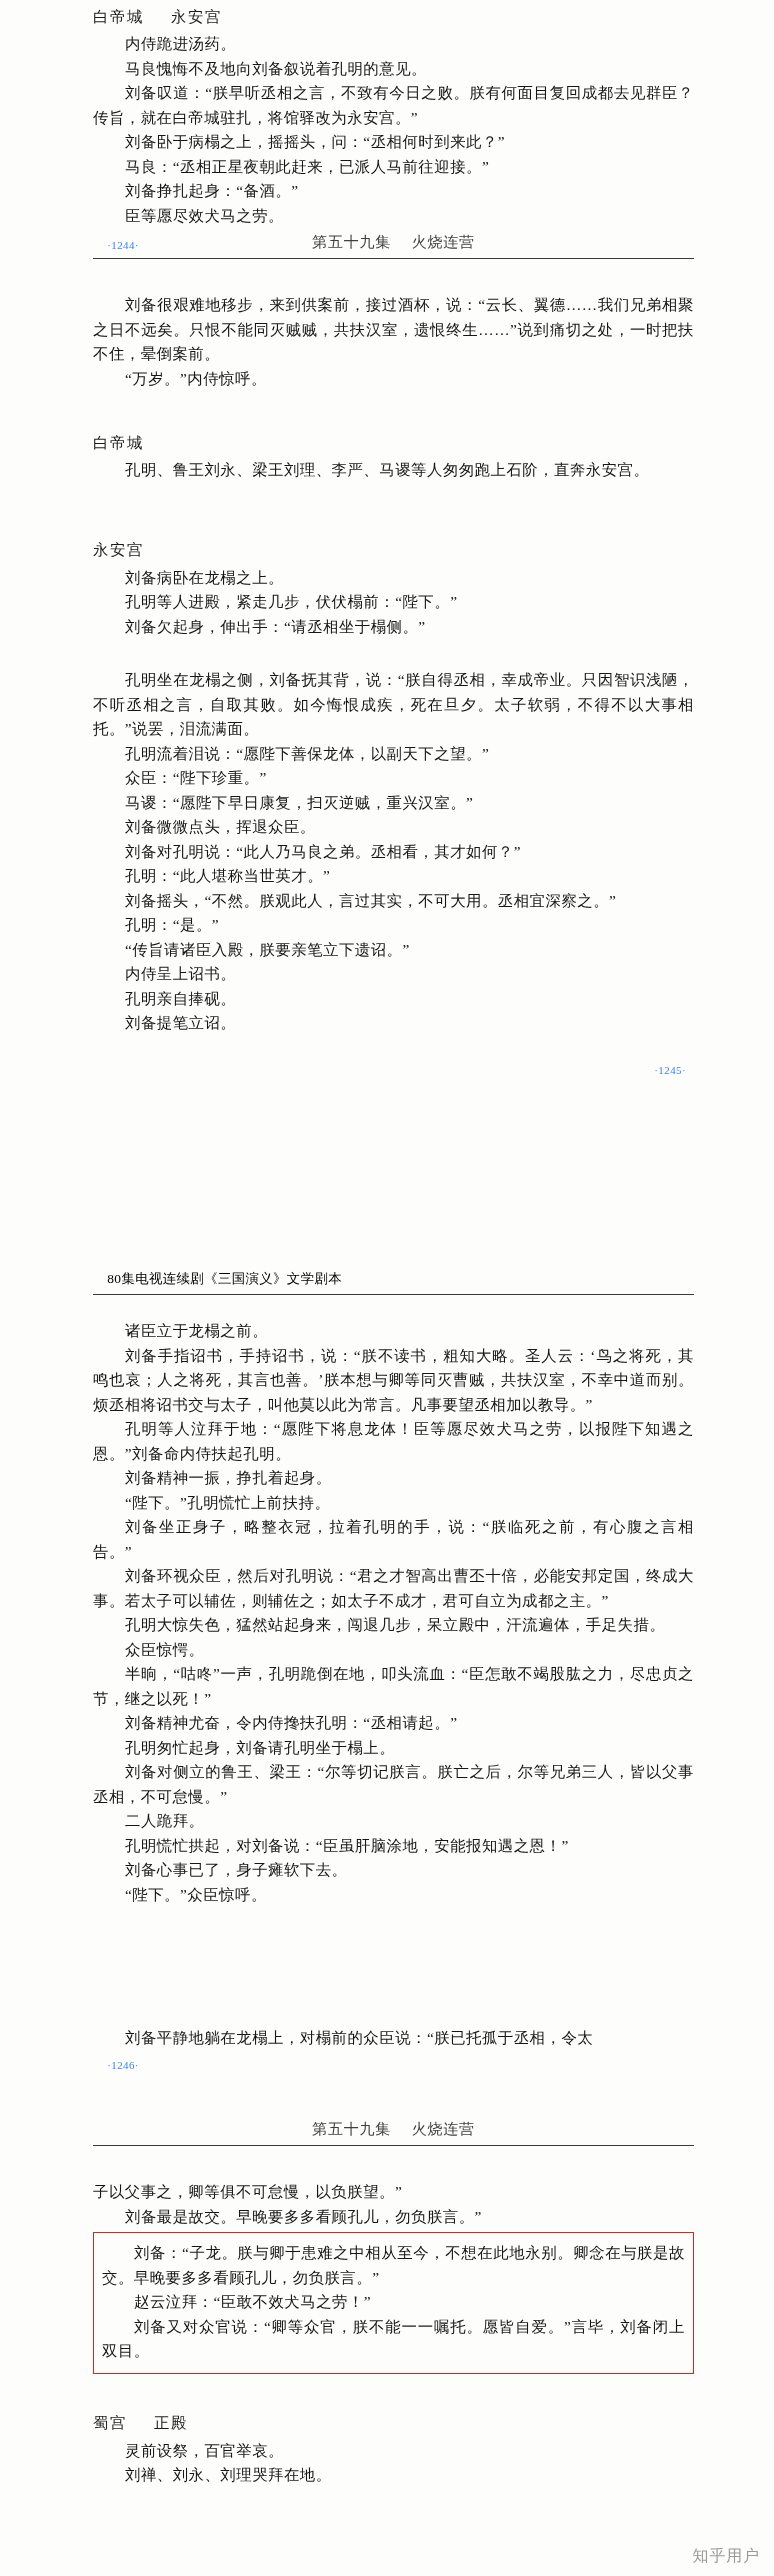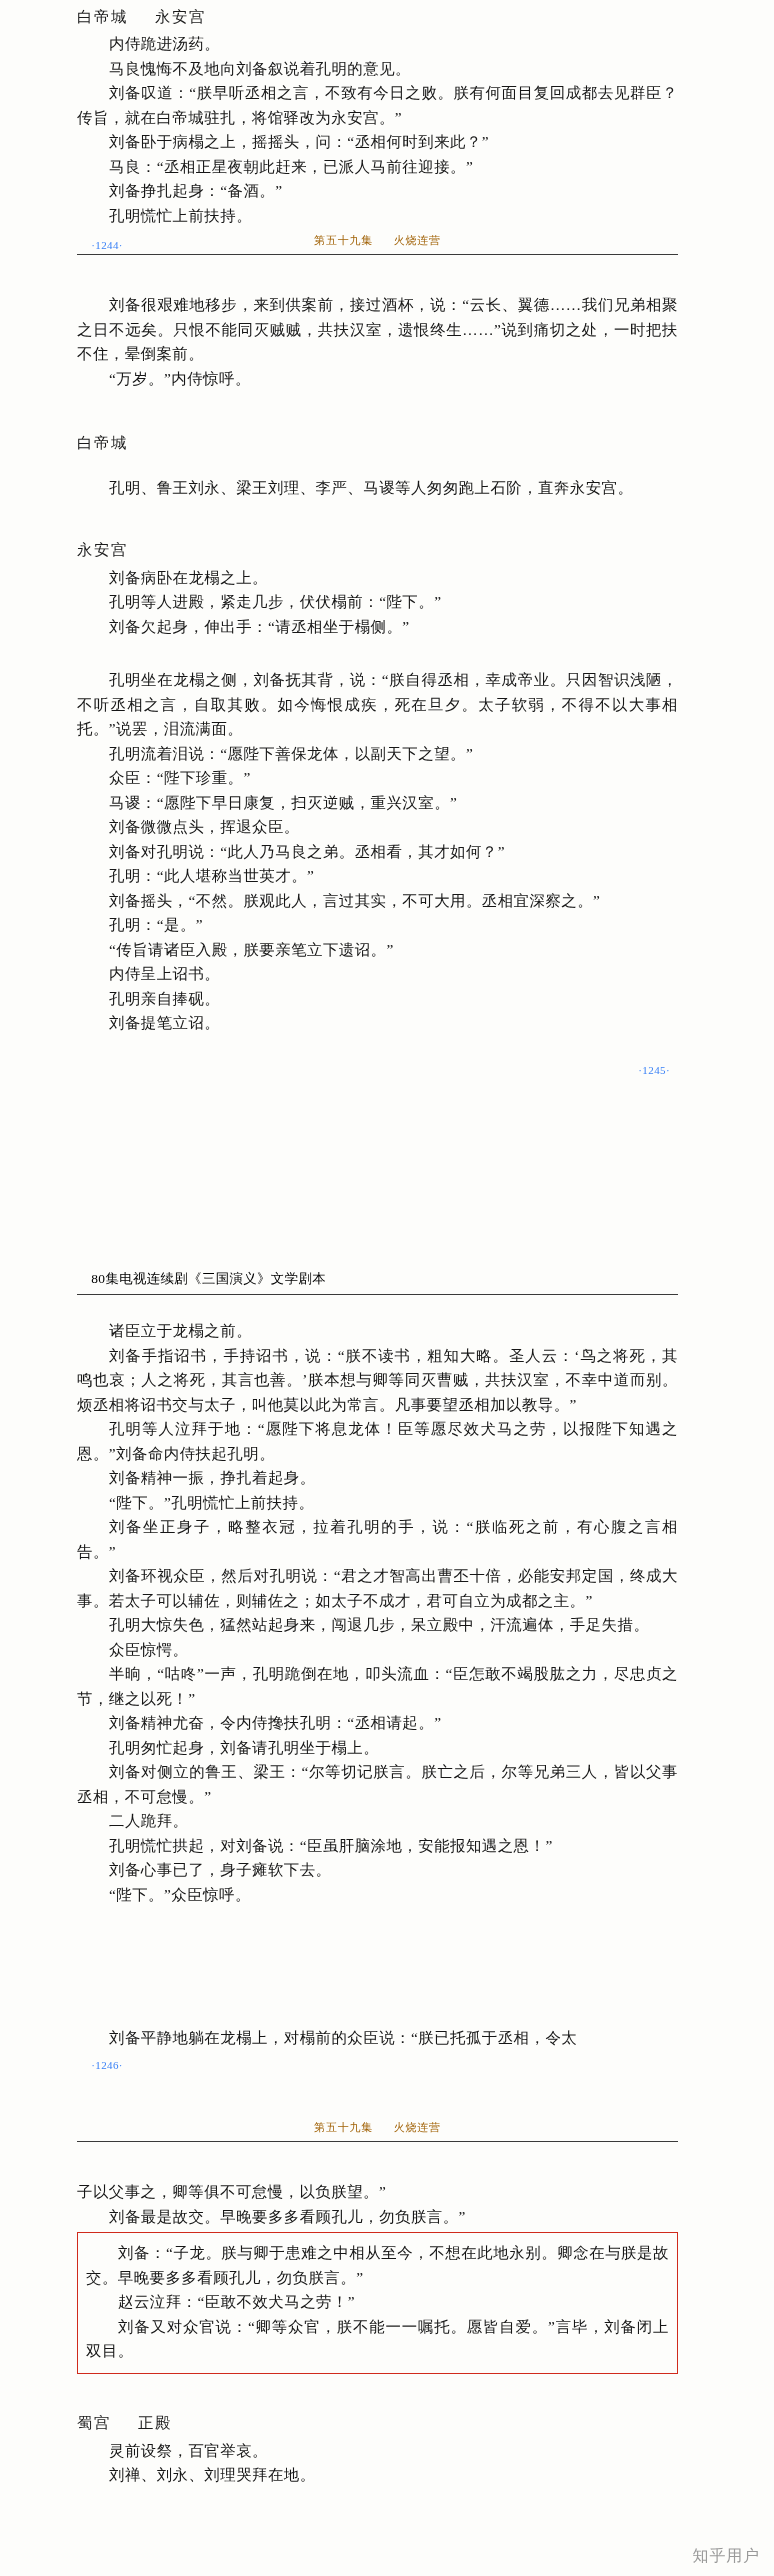--- a/index.html
+++ b/index.html
@@ -44,23 +44,23 @@
   .pagenum.left { text-align: left; }
   .pagenum.right { text-align: right; }
   .rule {
     border: 0;
     border-top: 1.1px solid #3a3a3a;
     margin: 0;
   }
   .runhead {
     display: flex;
     align-items: baseline;
-    font-size: 11px;
+    font-size: 15px;
     letter-spacing: 0.8px;
-    color: #a16207;
+    color: #404040;
   }
   .runhead.center { justify-content: center; }
   .runhead .epi { margin-right: 20.6px; }
   .runhead-left {
     font-size: 13.4px;
     letter-spacing: 0.4px;
     color: #000000;
   }
   .boxed {
     border: 1.3px solid #d02a1c;
@@ -69,39 +69,39 @@
   }
   .watermark {
     position: absolute;
     right: 14.2px;
     bottom: 9.5px;
     font-size: 16px;
     color: #9a9a9a;
     letter-spacing: 0.8px;
     font-family: "Liberation Sans", sans-serif;
   }
-  .section { position: absolute; left: 77px; width: 601px; }
+  .section { position: absolute; left: 93px; width: 601px; }
 </style>
 </head>
 <body>
 
 <div class="page">
 
   <div class="section" style="top:4.7px;">
     <div class="scene">
       <span>白帝城</span><span class="sp"></span><span>永安宫</span>
     </div>
     <div class="blk" style="margin-top:3.2px;">
       <p class="indent2">内侍跪进汤药。</p>
       <p class="indent2">马良愧悔不及地向刘备叙说着孔明的意见。</p>
       <p class="indent2">刘备叹道：“朕早听丞相之言，不致有今日之败。朕有何面目复回成都去见群臣？传旨，就在白帝城驻扎，将馆驿改为永安宫。”</p>
       <p class="indent2">刘备卧于病榻之上，摇摇头，问：“丞相何时到来此？”</p>
       <p class="indent2">马良：“丞相正星夜朝此赶来，已派人马前往迎接。”</p>
       <p class="indent2">刘备挣扎起身：“备酒。”</p>
-      <p class="indent2">孔明慌忙上前扶持。</p>
+      <p class="indent2">臣等愿尽效犬马之劳。</p>
     </div>
     <div class="pagenum left" style="margin-top:11px; padding-left:14.2px;">·1244·</div>
   </div>
 
   <div class="section" style="top:233px;">
     <div class="runhead center">
       <span class="epi">第五十九集</span>
       <span>火烧连营</span>
     </div>
     <hr class="rule" style="margin-top:6.3px;">
@@ -111,21 +111,21 @@
     <div class="blk">
       <p class="indent2">刘备很艰难地移步，来到供案前，接过酒杯，说：“云长、翼德……我们兄弟相聚之日不远矣。只恨不能同灭贼贼，共扶汉室，遗恨终生……”说到痛切之处，一时把扶不住，晕倒案前。</p>
       <p class="indent2">“万岁。”内侍惊呼。</p>
     </div>
   </div>
 
   <div class="section" style="top:431px;">
     <div class="scene">
       <span>白帝城</span>
     </div>
-    <div class="blk" style="margin-top:20px;">
+    <div class="blk" style="margin-top:2px;">
       <p class="indent2">孔明、鲁王刘永、梁王刘理、李严、马谡等人匆匆跑上石阶，直奔永安宫。</p>
     </div>
   </div>
 
   <div class="section" style="top:538px;">
     <div class="scene">
       <span>永安宫</span>
     </div>
     <div class="blk" style="margin-top:3.2px;">
       <p class="indent2">刘备病卧在龙榻之上。</p>

